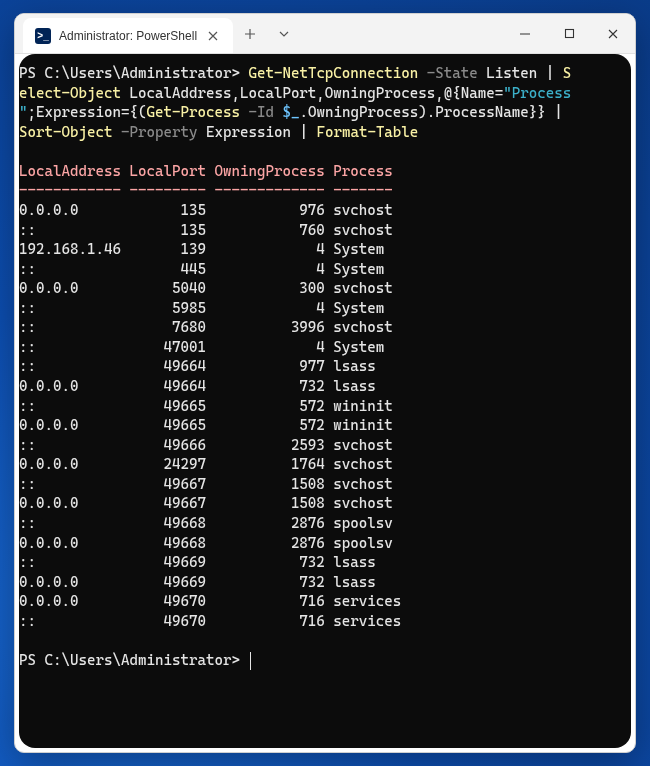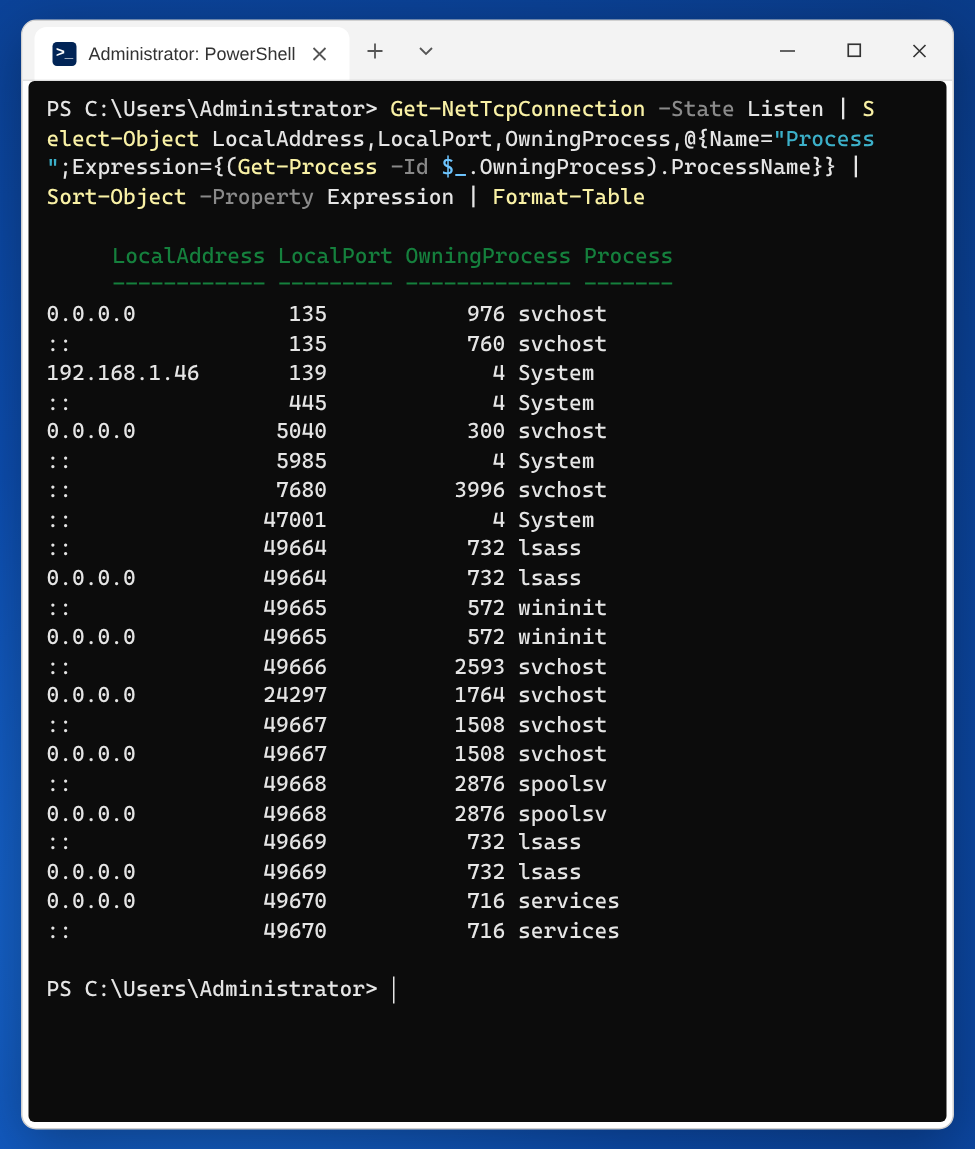--- a/index.html
+++ b/index.html
@@ -88,32 +88,32 @@
     cursor:pointer;
   }
   svg { display:block; }
   .terminal {
     flex:1;
     background:#0c0c0c;
     color:#cccccc;
     font-family:"Cascadia Mono","Consolas",monospace;
     font-size:14.5px;
     line-height:1.35;
-    padding:10px 12px 20px 12px;
+    padding:10px 12px 20px 0;
     white-space:pre;
     overflow:hidden;
     margin:0 4px 4px 4px;
-    border-radius:4px;
+    border-radius:16px;
   }
   .ps-white { color:#e5e5e5; }
   .ps-yellow { color:#f9f1a5; }
   .ps-gray  { color:#8a8a8a; }
   .ps-cyan  { color:#6ec5ff; }
   .ps-str   { color:#3cb0c9; }
-  .ps-green-hdr { color:#15803d;margin-left:44px; }
+  .ps-green-hdr { color:#fca5a5; }
   .cursor {
     display:inline-block;
     width:1px;height:18px;
     background:#e5e5e5;
     vertical-align:middle;
     margin-left:2px;
   }
 </style>
 </head>
 <body>
@@ -166,21 +166,21 @@
 <span class="ps-green-hdr">LocalAddress LocalPort OwningProcess Process</span>
 <span class="ps-green-hdr">------------ --------- ------------- -------</span>
 <span class="ps-white">0.0.0.0            135           976 svchost</span>
 <span class="ps-white">::                 135           760 svchost</span>
 <span class="ps-white">192.168.1.46       139             4 System</span>
 <span class="ps-white">::                 445             4 System</span>
 <span class="ps-white">0.0.0.0           5040           300 svchost</span>
 <span class="ps-white">::                5985             4 System</span>
 <span class="ps-white">::                7680          3996 svchost</span>
 <span class="ps-white">::               47001             4 System</span>
-<span class="ps-white">::               49664           732 lsass</span>
+<span class="ps-white">::               49664           977 lsass</span>
 <span class="ps-white">0.0.0.0          49664           732 lsass</span>
 <span class="ps-white">::               49665           572 wininit</span>
 <span class="ps-white">0.0.0.0          49665           572 wininit</span>
 <span class="ps-white">::               49666          2593 svchost</span>
 <span class="ps-white">0.0.0.0          24297          1764 svchost</span>
 <span class="ps-white">::               49667          1508 svchost</span>
 <span class="ps-white">0.0.0.0          49667          1508 svchost</span>
 <span class="ps-white">::               49668          2876 spoolsv</span>
 <span class="ps-white">0.0.0.0          49668          2876 spoolsv</span>
 <span class="ps-white">::               49669           732 lsass</span>

